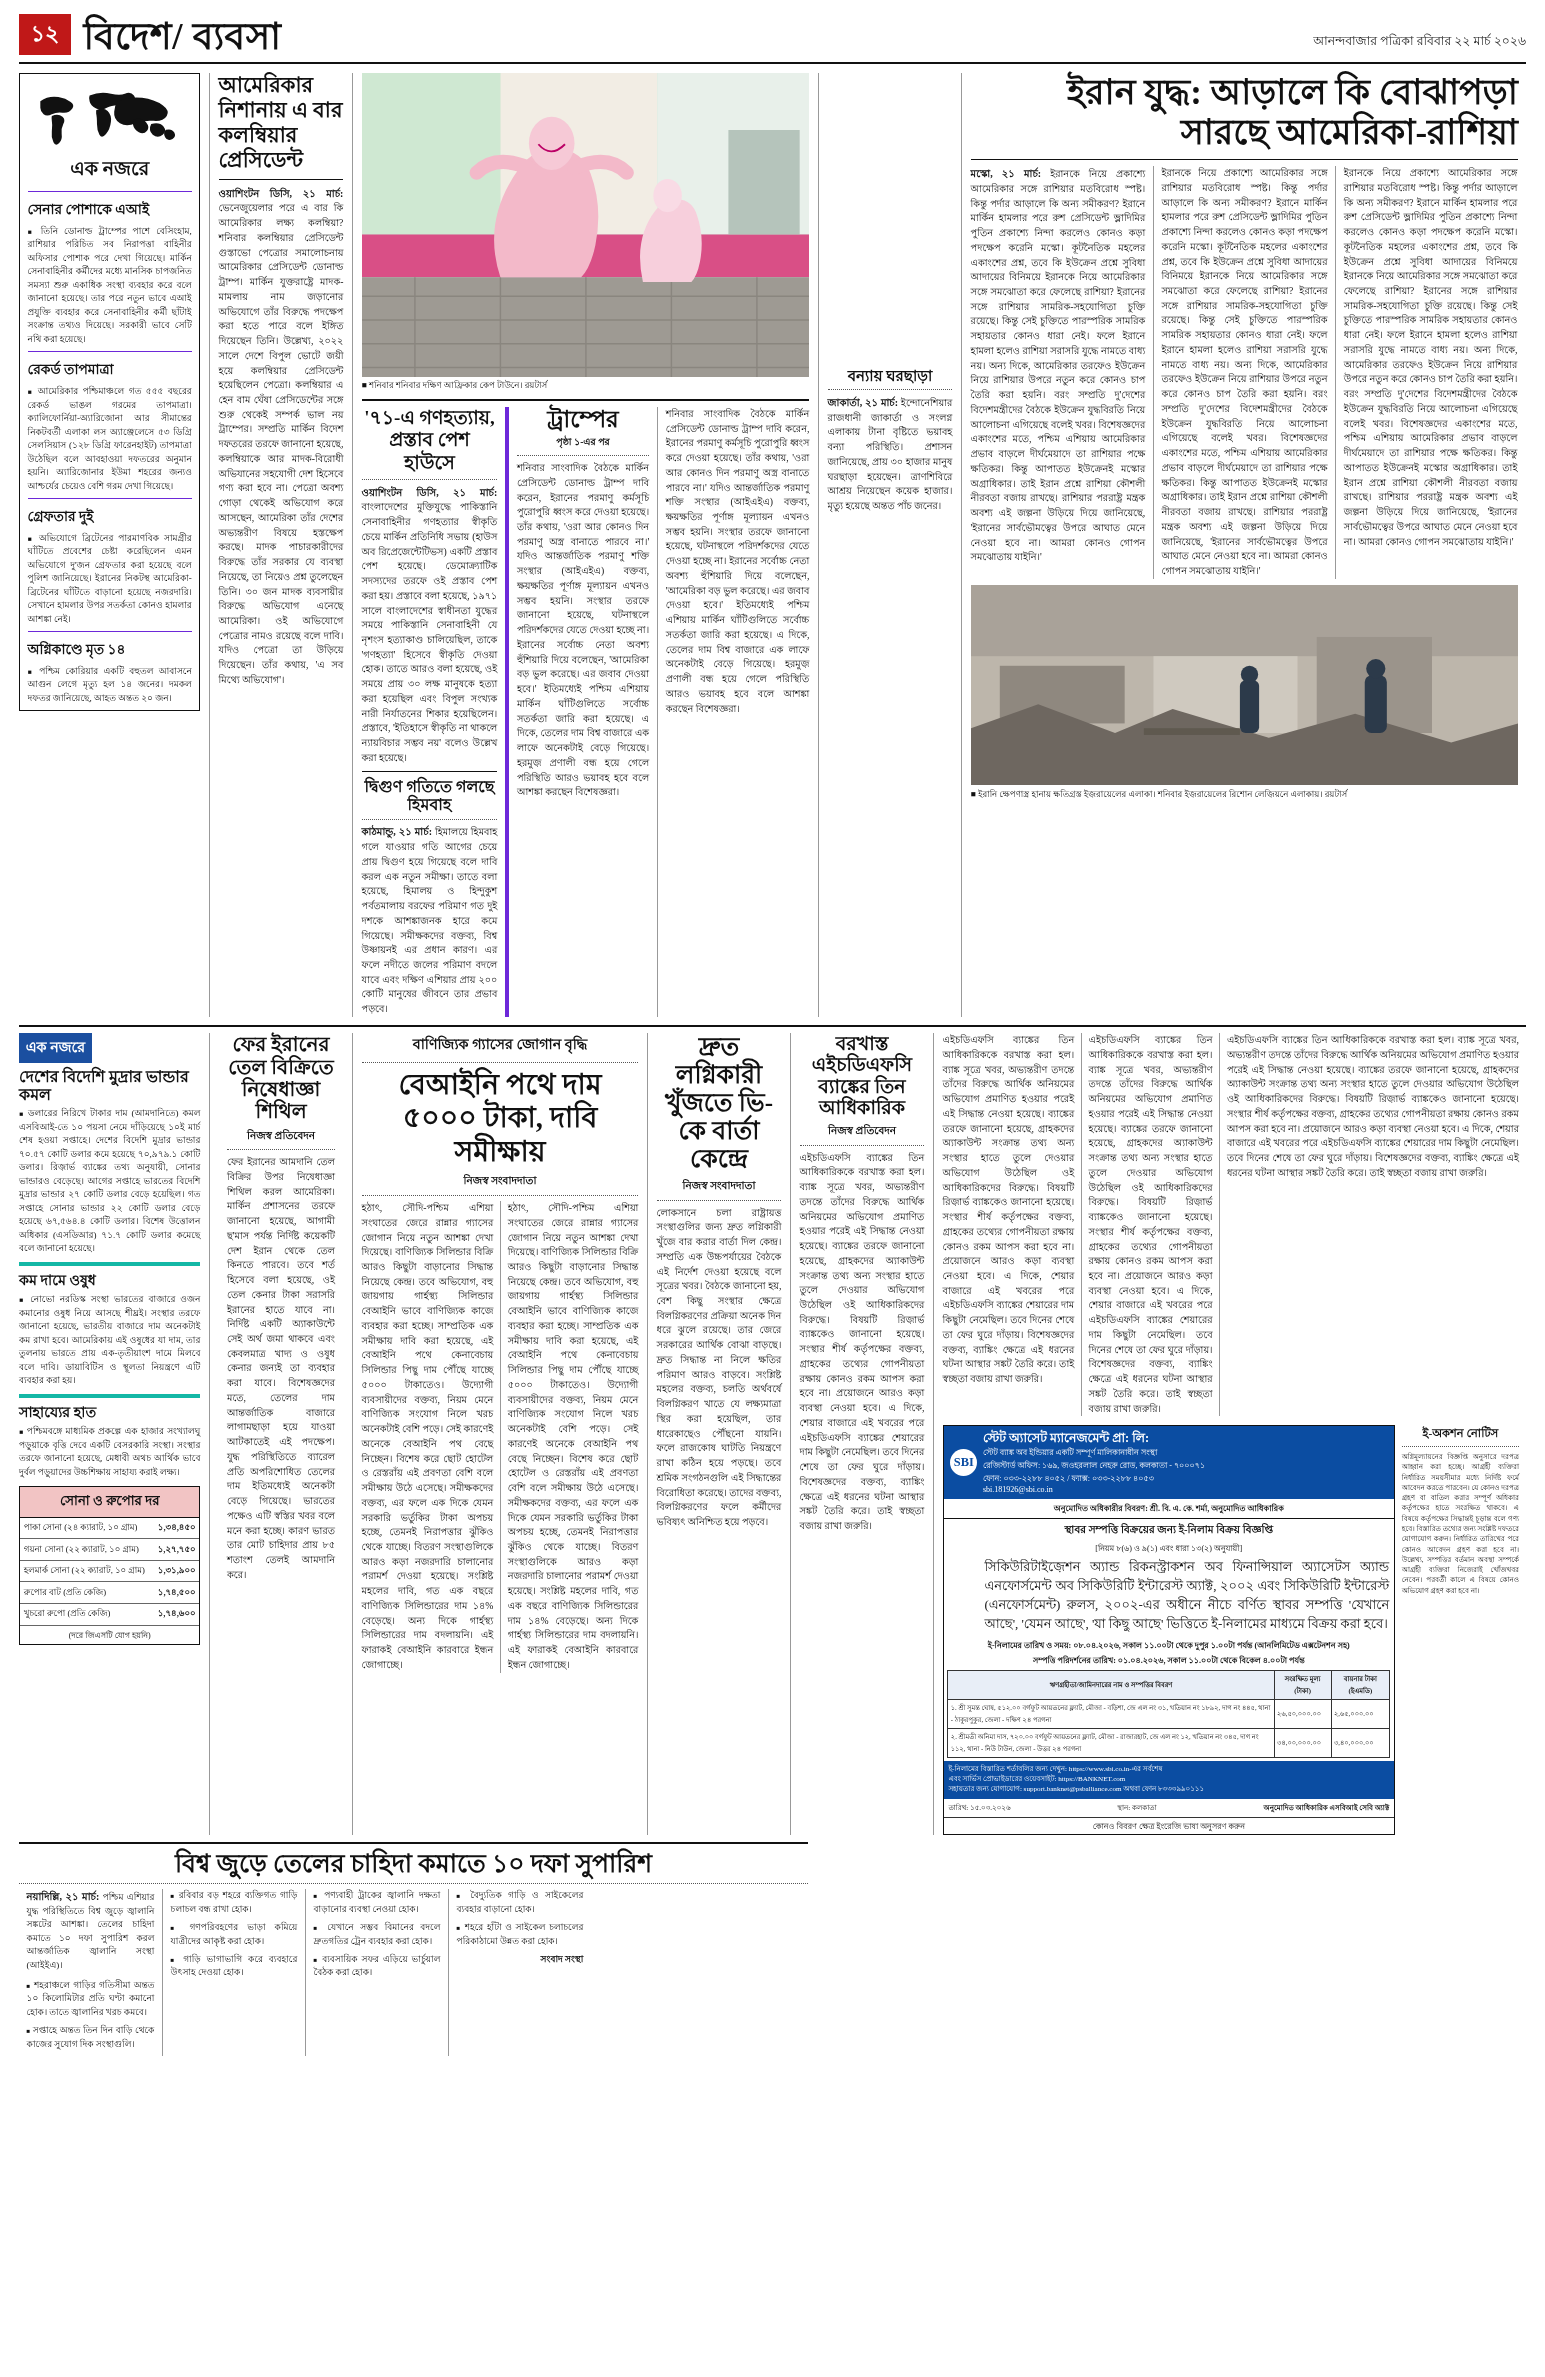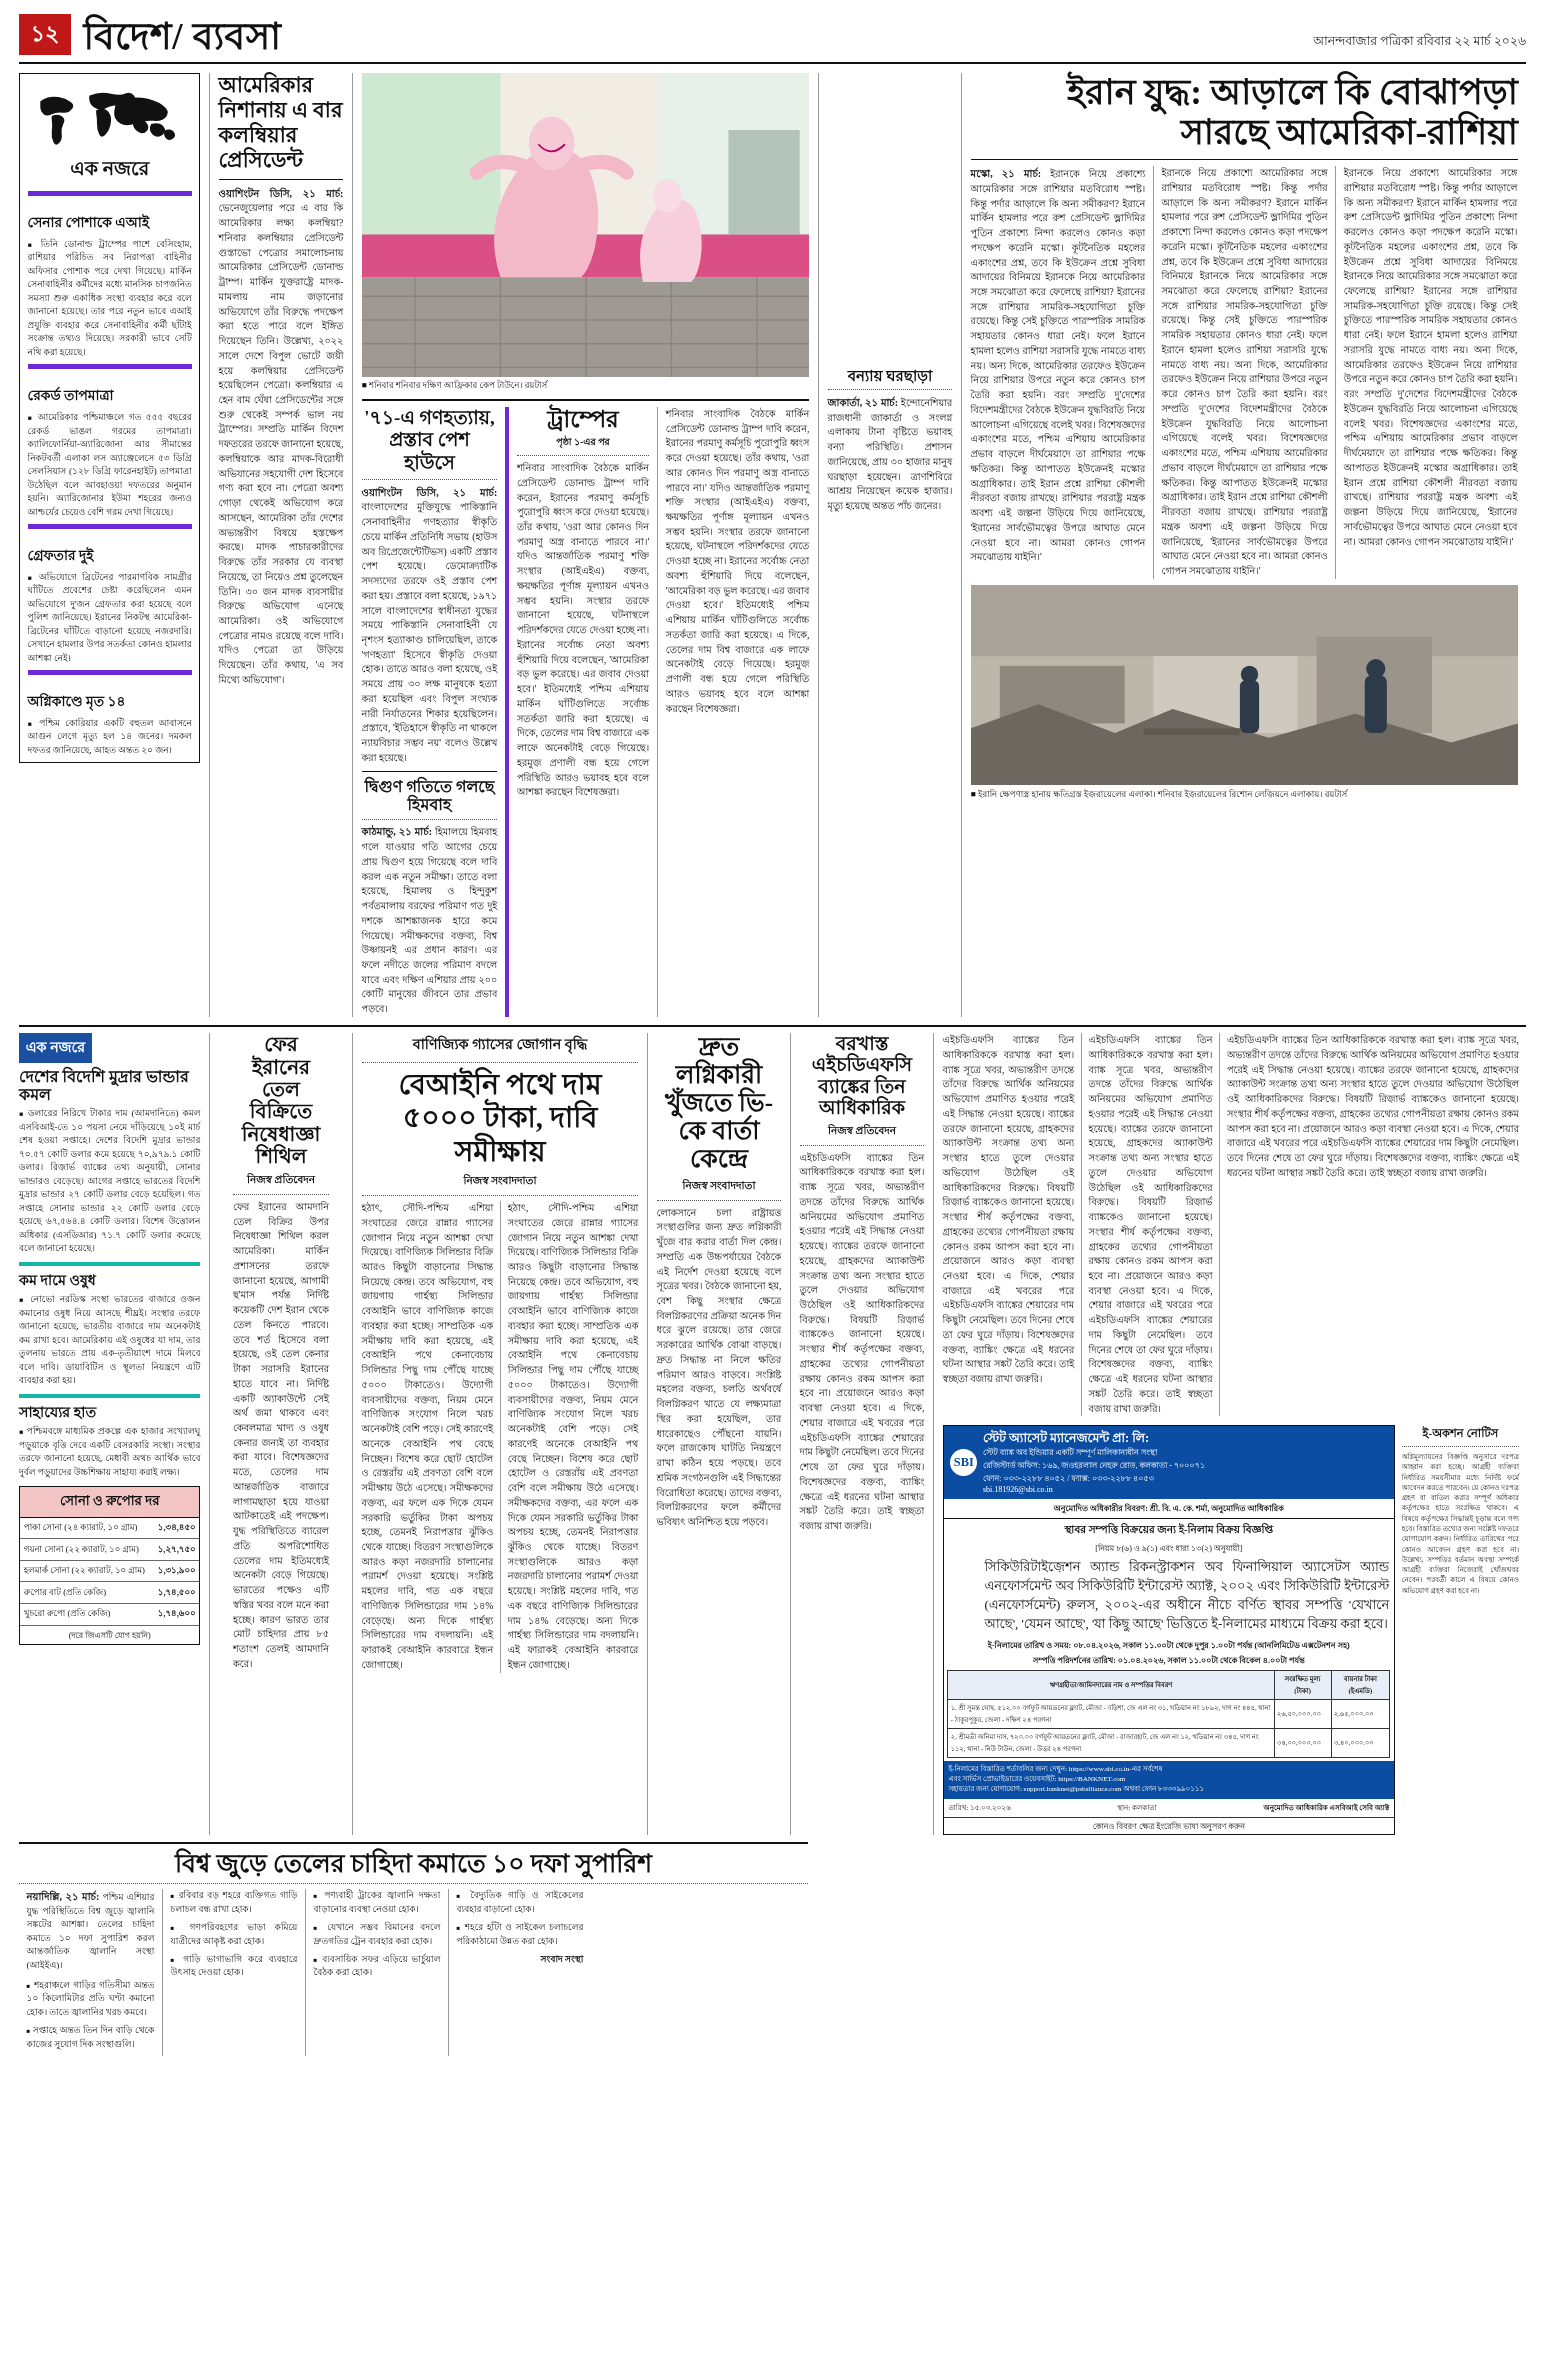--- a/index.html
+++ b/index.html
@@ -31,40 +31,40 @@
   .c3 { width: 466px; padding: 0 8.6px; }
   .c4 { width: 143px; padding: 0 8.6px; }
   .c5 { width: 557px; padding-left: 8.6px; }
 
   .vline { border-left: 1px solid #999; }
 
   
   .nazar-box { border: 1.4px solid #111; padding: 6.7px 7.6px 4.8px 7.6px; }
   .nazar-title { text-align:center; font-size: 19px; font-weight:bold; margin: 2.9px 0 4.8px 0; }
   .worldmap { width:100%; height: 71px; position:relative; }
-  .nz-item { border-top: 5px solid #6d28d9; padding-top: 15px; margin-top: 4.8px; }
+  .nz-item { border-top: 1px solid #6d28d9; padding-top: 6px; margin-top: 4.8px; }
   .nz-head { font-size: 13.8px; font-weight:bold; margin-bottom:2.9px; }
   .nz-body { font-size: 9px; line-height:1.5; text-align: justify; }
   .nz-body:before { content:"■ "; font-size: 6.7px; }
 
   .head-2col { font-size: 21px; line-height:1.2; font-weight:bold; }
   .head-big { font-size: 29.5px; line-height:1.18; font-weight:bold; text-align:center; }
   .head-huge { font-size: 35px; line-height:1.16; font-weight:bold; text-align:right; }
 
   .dateline { font-size: 10px; font-weight:bold; }
 
   .photo { width:100%; background:#cfd8dc; position:relative; overflow:hidden; }
   .cap { font-size: 8.6px; padding-top:2.9px; }
   .cap:before { content:"■ "; color:#111; }
 
   
   .mid-area { display:flex; padding-top: 6.7px; border-top: 2.4px solid #111; margin-top: 7.6px; }
 
   .m1 { width: 190px; padding-right:8.6px; }
-  .m2 { width: 143px; padding: 0 23px; font-family: Liberation Serif, serif; }
+  .m2 { width: 143px; padding: 0 17px; font-family: Liberation Serif, serif; }
   .m3 { width: 295px; padding: 0 8.6px; }
   .m4 { width: 143px; padding: 0 8.6px; }
   .m5 { width: 143px; padding: 0 8.6px; }
   .m6 { width: 586px; padding-left: 8.6px; }
 
   .blue-tag { background:#1b4fa0; color:#fff; font-size: 14.3px; font-weight:bold; padding: 2.9px 6.7px; display:inline-block; }
 
   .mkt-title { font-size: 14.3px; font-weight:bold; border-top:4px solid #14b8a6; padding-top:3.8px; margin-top:5.7px; }
   .mkt-body { font-size: 9px; line-height:1.5; text-align: justify; }
   .mkt-body:before { content:"■ "; font-size:6.7px; }

